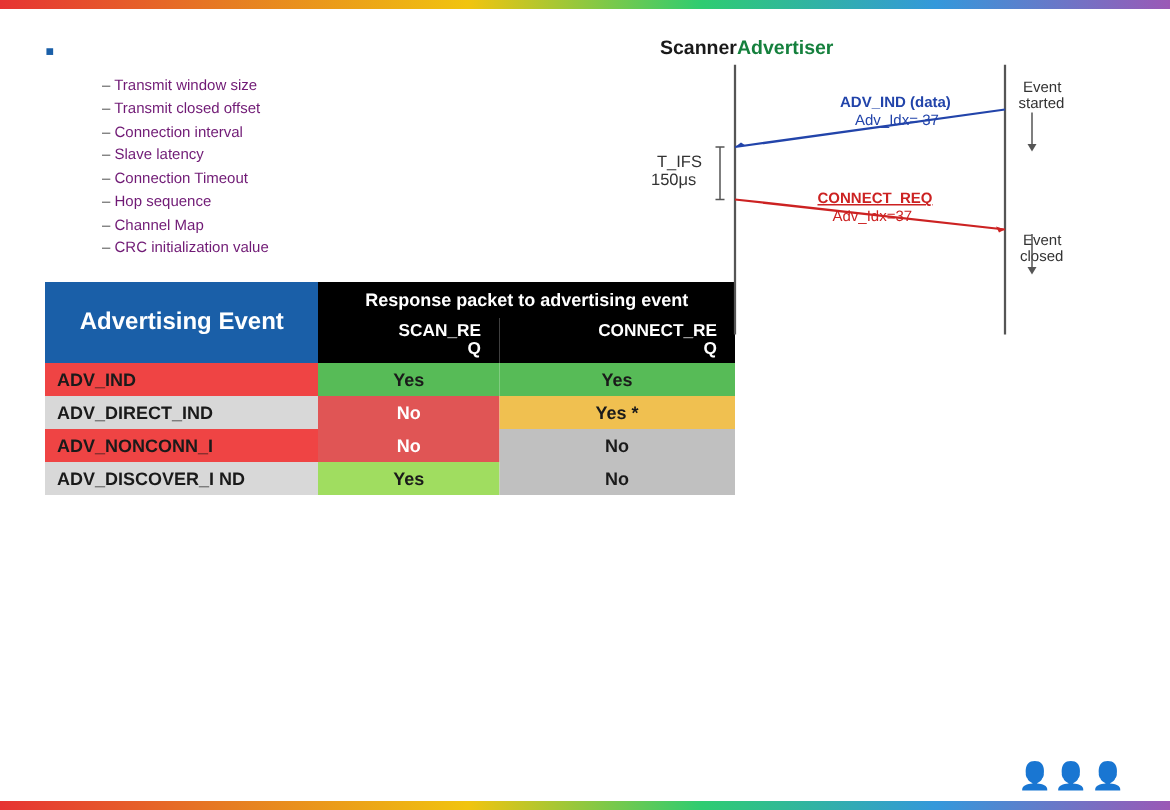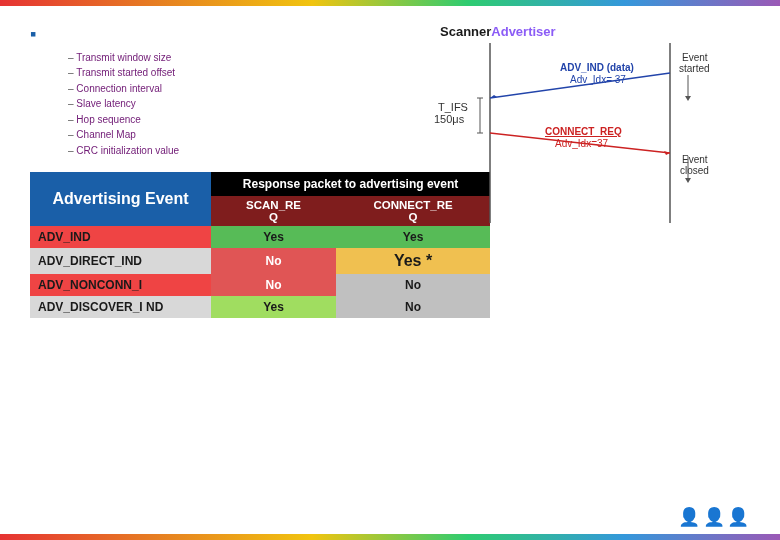--- a/index.html
+++ b/index.html
@@ -80,21 +80,21 @@
     }
     .diag-scanner {
       font-weight: bold;
       font-size: 13px;
       color: #1a1a1a;
       margin-left: 10px;
     }
     .diag-advertiser {
       font-weight: bold;
       font-size: 13px;
-      color: #8b5cf6;
+      color: #15803d;
       margin-right: 10px;
     }
 
     
     .table-section {
       margin-top: 14px;
     }
 
     table {
       border-collapse: collapse;
@@ -112,25 +112,25 @@
     .th-response {
       background: #000000;
       color: white;
       font-weight: bold;
       font-size: 12px;
       padding: 5px 8px;
       text-align: center;
       vertical-align: middle;
     }
     .th-sub {
-      background: #7f1d1d;
+      background: #000000;
       color: white;
       font-size: 11.5px;
-      padding: 3px 25px;
-      text-align: center;
+      padding: 3px 12px;
+      text-align: right;
     }
 
     .td-event {
       background: #ef4444;
       font-size: 12px;
       padding: 4px 8px;
       font-weight: bold;
       color: #1a1a1a;
     }
     .td-yes-green {
@@ -145,21 +145,21 @@
       background: #e05555;
       color: white;
       font-size: 12px;
       padding: 4px 8px;
       text-align: center;
       font-weight: bold;
     }
     .td-yes-star {
       background: #f0c050;
       color: #1a1a1a;
-      font-size: 16px;
+      font-size: 12px;
       padding: 4px 8px;
       text-align: center;
       font-weight: bold;
     }
     .td-no-gray {
       background: #c0c0c0;
       color: #1a1a1a;
       font-size: 12px;
       padding: 4px 8px;
       text-align: center;
@@ -197,23 +197,24 @@
 <div class="top-bar"></div>
 
 <div class="content">
 
   <div class="main-title">
     <span class="main-bullet">▪</span>
   </div>
 
   <ul class="bullet-list">
     <li>Transmit window size</li>
-    <li>Transmit started offset</li>
+    <li>Transmit closed offset</li>
     <li>Connection interval</li>
     <li>Slave latency</li>
+    <li>Connection Timeout</li>
     <li>Hop sequence</li>
     <li>Channel Map</li>
     <li>CRC initialization value</li>
   </ul>
 
   <div class="diagram-area">
     <div class="diagram-labels">
       <span class="diag-scanner">Scanner</span>
       <span class="diag-advertiser">Advertiser</span>
     </div>

